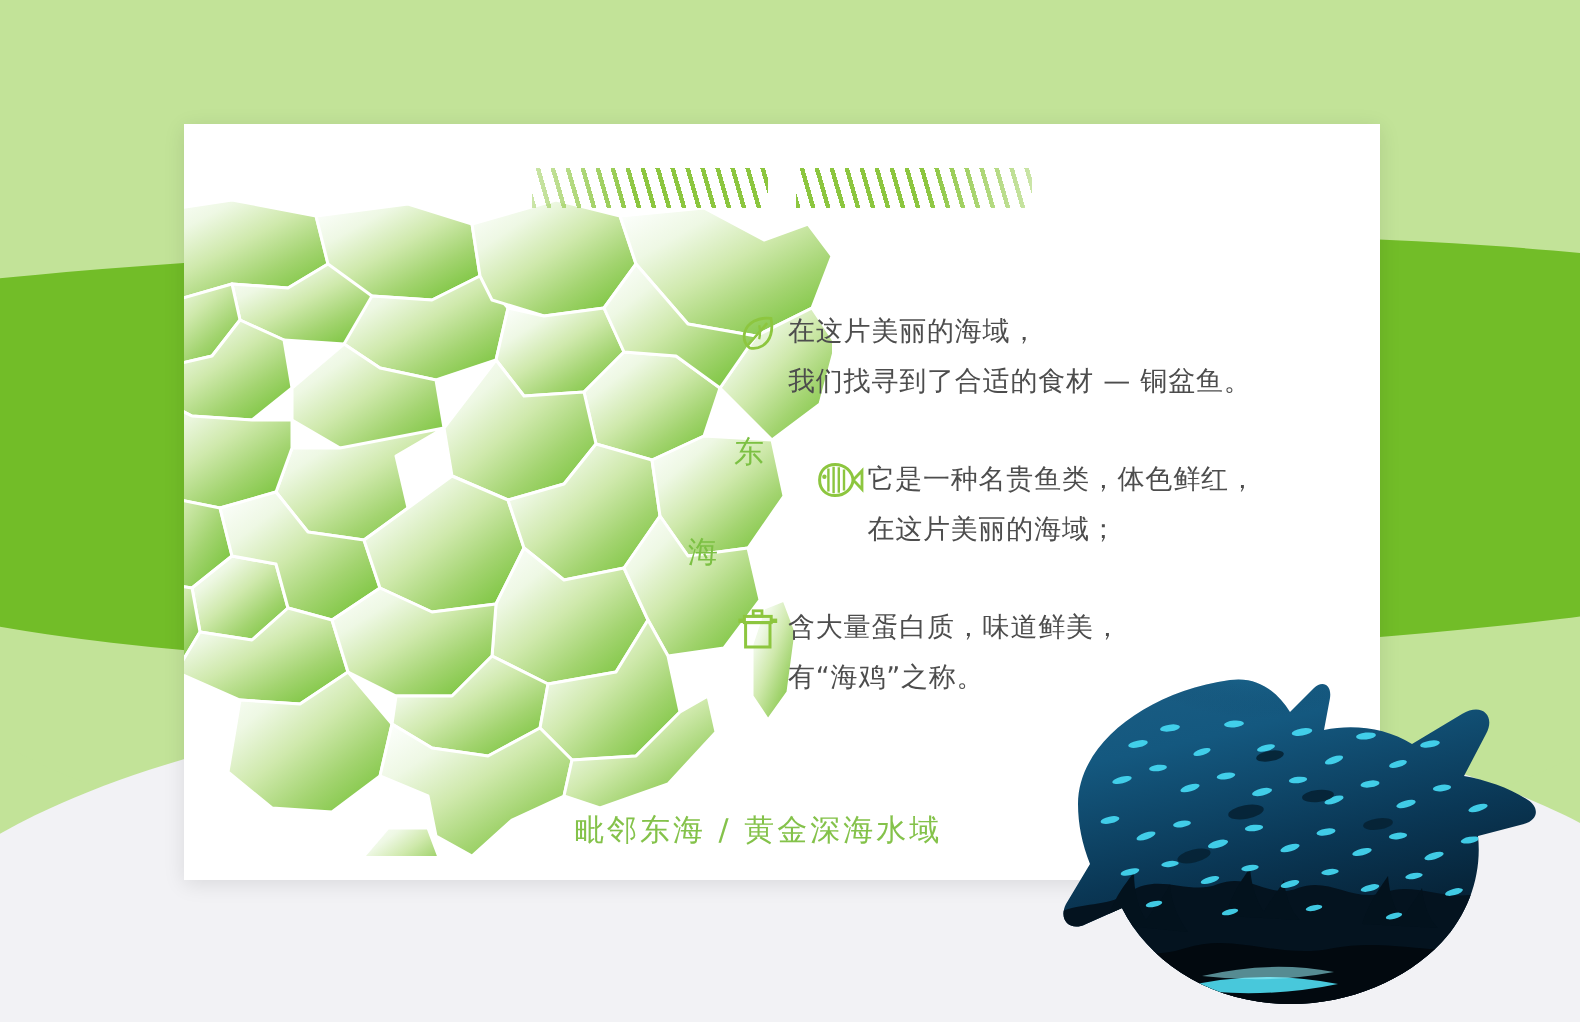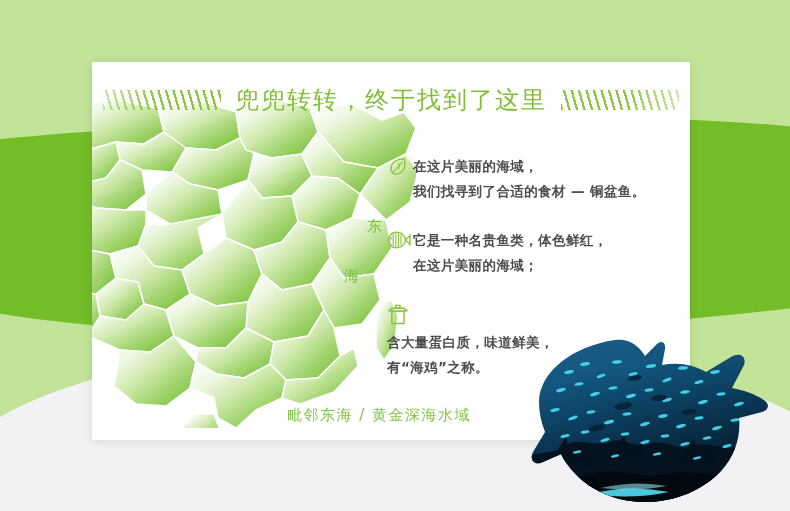--- a/index.html
+++ b/index.html
@@ -80,30 +80,30 @@
   }
   .hatch.right{
     -webkit-mask-image:linear-gradient(to left,rgba(0,0,0,.45),#000 45%,#000);
             mask-image:linear-gradient(to left,rgba(0,0,0,.45),#000 45%,#000);
   }
   .title{
     color:#7fbe33;font-size:24px;letter-spacing:2px;white-space:nowrap;
   }
 
   
-  .bullets{position:absolute;left:295px;top:92px;width:300px;font-weight:bold;}
+  .bullets{position:absolute;left:276px;top:92px;width:300px;}
   .bullet{display:flex;align-items:flex-start;margin-bottom:24px;}
   .bullet .ico{width:26px;flex:0 0 26px;margin-top:2px;}
   .bullet .ico svg{display:block;}
   .bullet .txt{
     color:#4d4d4d;font-size:13.5px;line-height:1.85;
     letter-spacing:.4px;white-space:nowrap;
   }
-  .b-fish{margin-top:16px;}
-  .b-pot{margin-top:22px;flex-direction:column;}
+  .b-fish{margin-top:16px;justify-content:center;}
+  .b-pot{margin-top:22px;}
 
   
   .caption{
     position:absolute;left:195px;top:344px;
     color:#84c24a;font-size:15px;letter-spacing:1.5px;
   }
 
   
   .fish-photo{
     position:absolute;left:517px;top:332px;width:273px;height:179px;
@@ -175,21 +175,20 @@
           <path d="M296 206 L306 202 L312 218 L308 248 L298 262 L290 250 L290 224 Z"></path>
         </g>
       </svg>
     </div>
 
     <div class="sea-label sea-dong">东</div>
     <div class="sea-label sea-hai">海</div>
 
     <div class="header">
       <div class="hatch left"></div>
-      <div class="title">兜兜转转，终于找到了这里</div>
       <div class="hatch right"></div>
     </div>
 
     <div class="bullets">
 
       <div class="bullet">
         <span class="ico">
           <svg width="22" height="22" viewBox="0 0 22 22">
             <path d="M17.5 3.2C11.5 2.4 5.6 5.2 4.3 10.4c-.8 3.3.5 6.3 2.6 7.6C11 19 16 16.4 17.4 11.2c.7-2.6.6-5.5.1-8z" fill="none" stroke="#8dc63f" stroke-width="1.4"></path>
             <path d="M15.6 5.6C12.6 9 9.4 12.6 5.8 16.8" fill="none" stroke="#8dc63f" stroke-width="1.3"></path>

